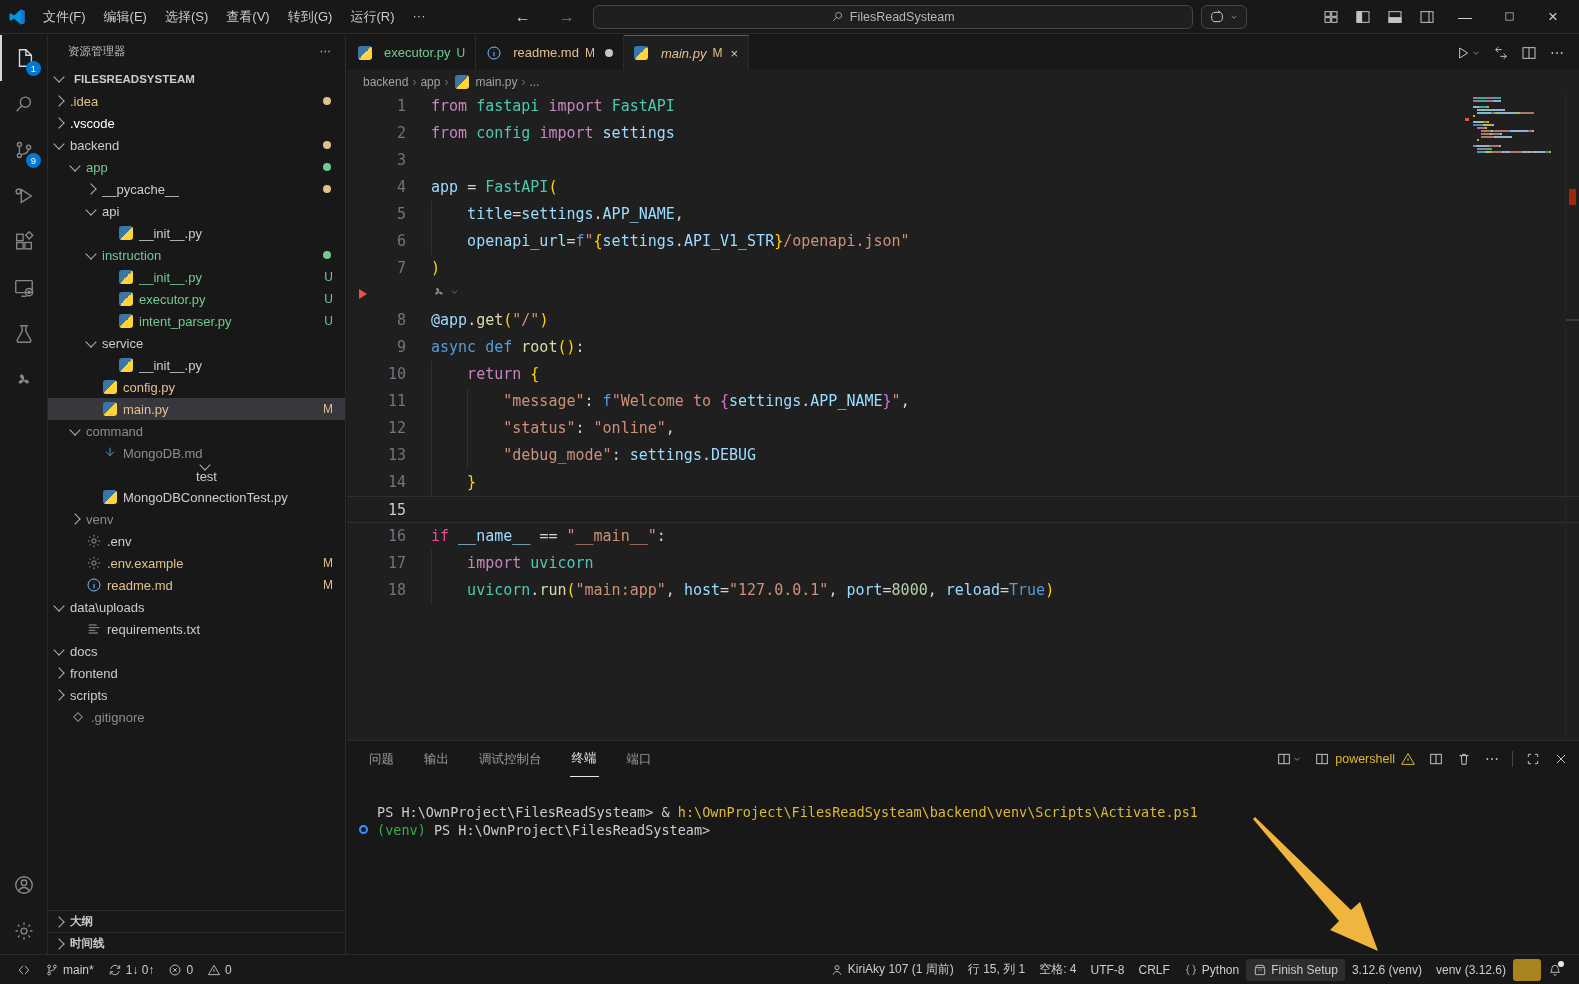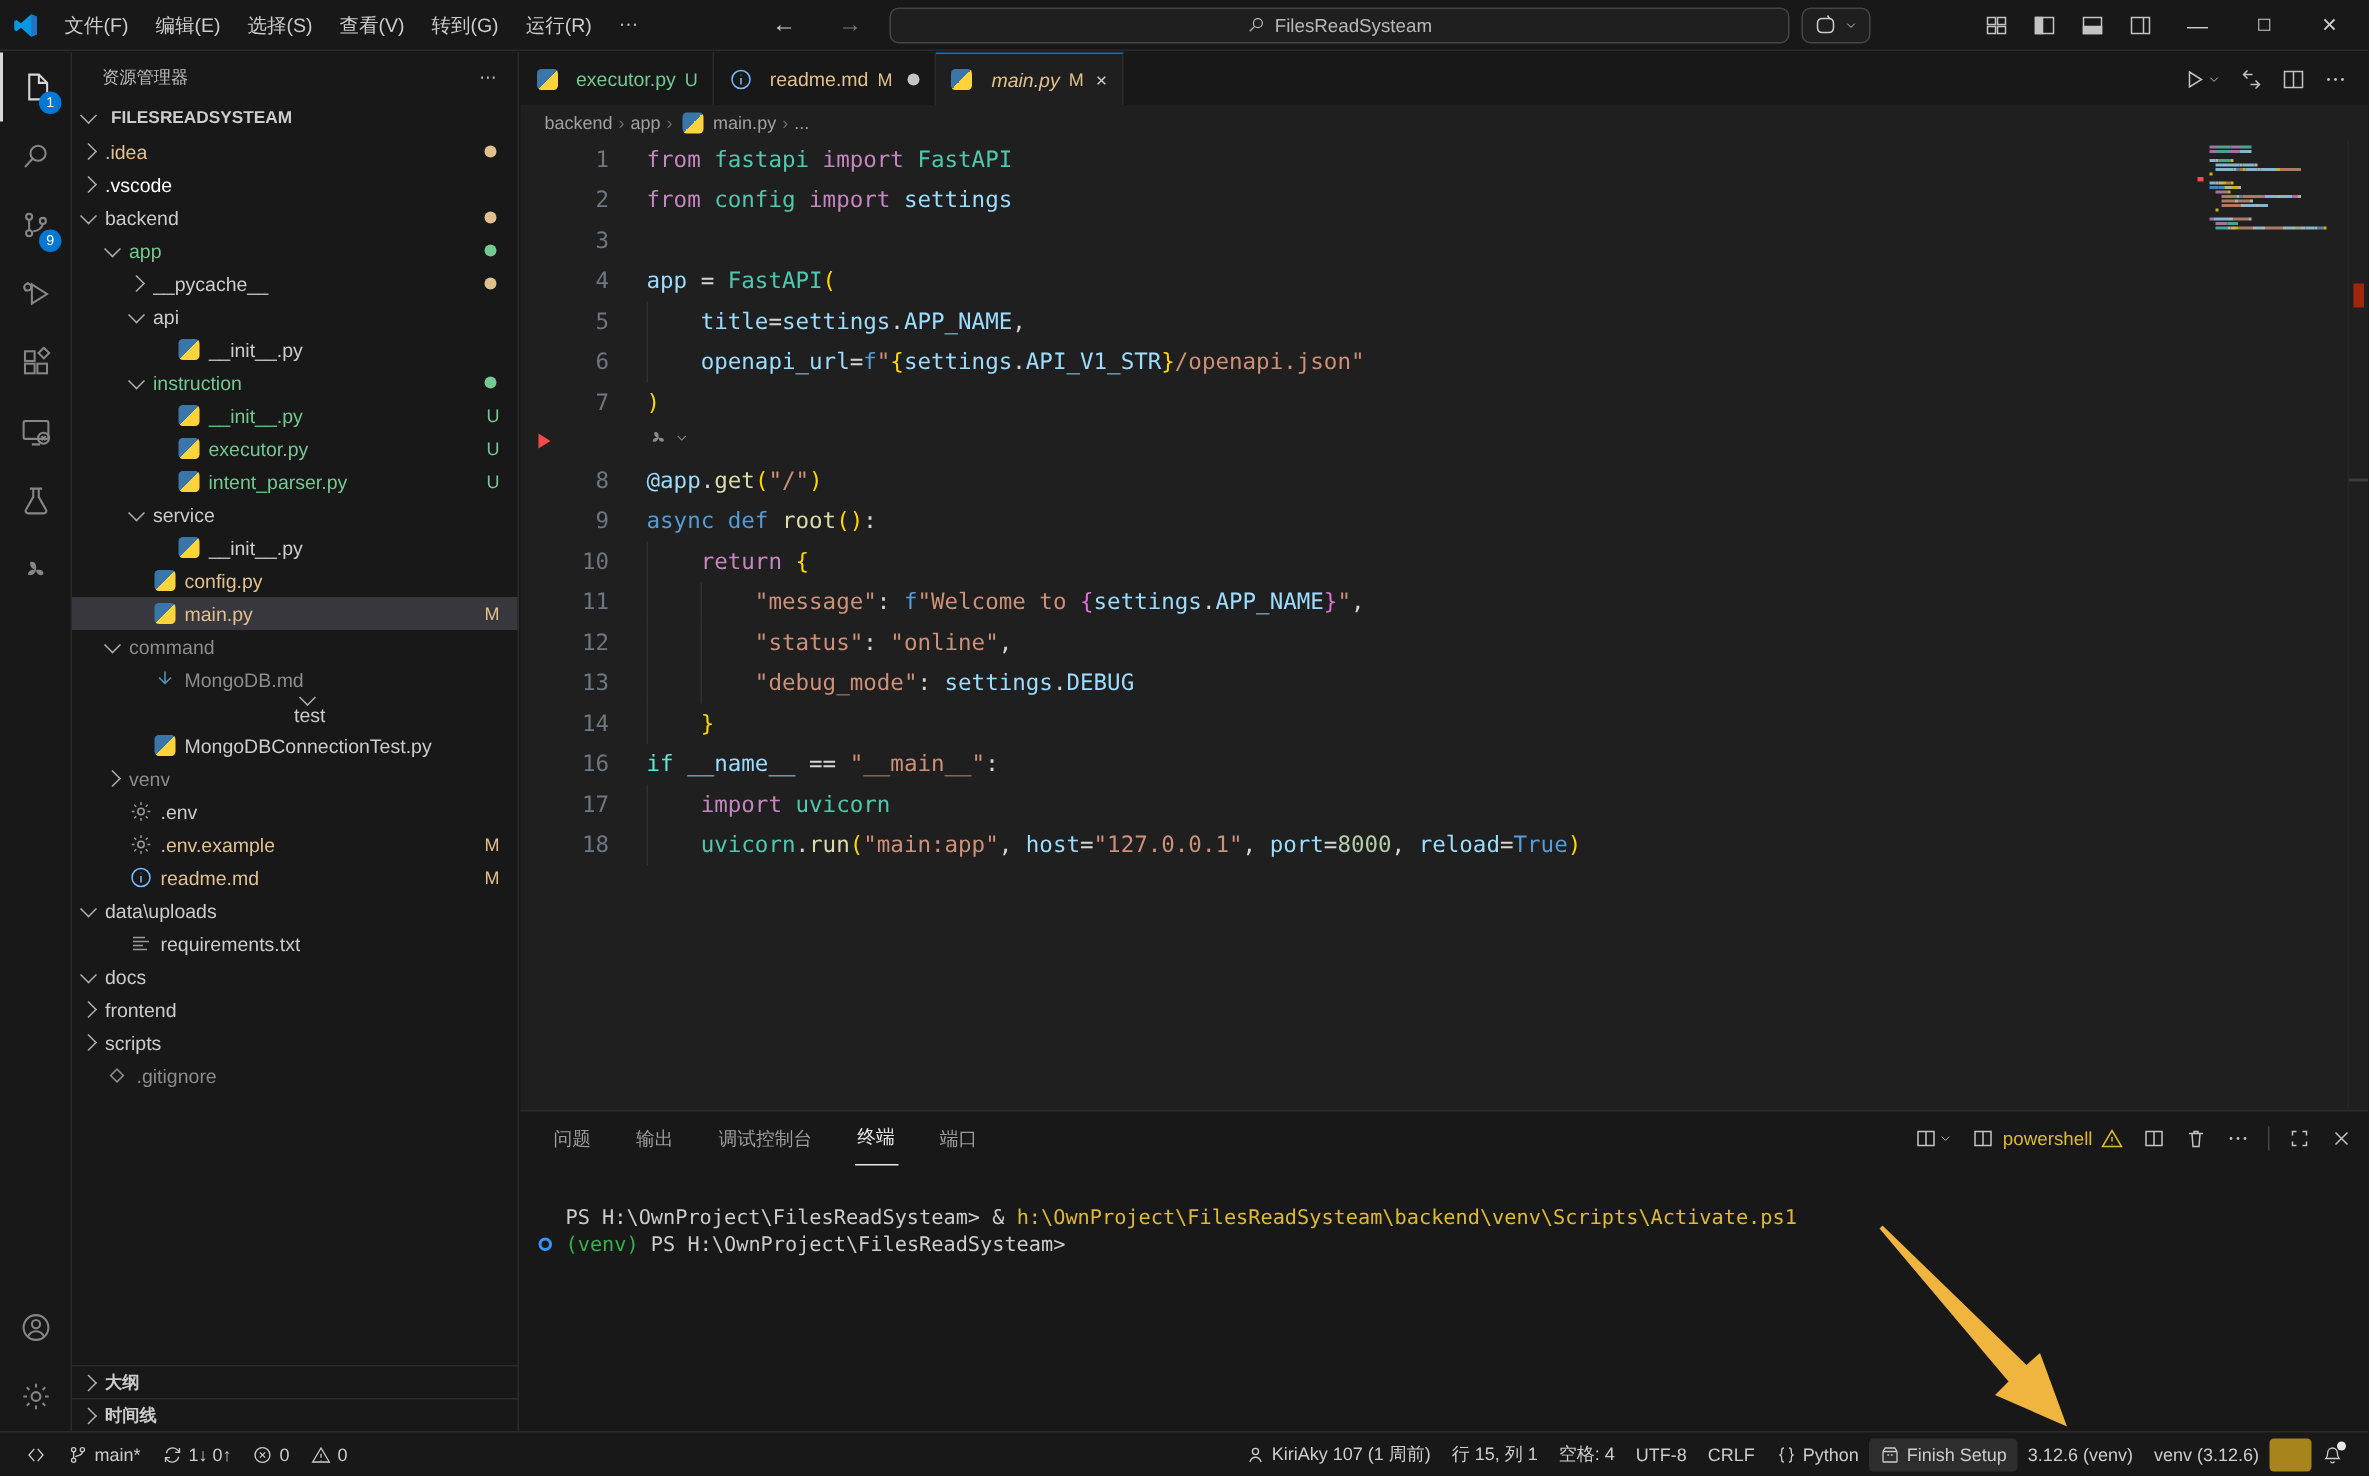--- a/index.html
+++ b/index.html
@@ -608,21 +608,22 @@
               </span>
             </span>
           </div>
           <div class="cline"><span class="gut">8</span><span class="ctext"><span style="color: rgb(156, 220, 254);">@app</span><span style="color: rgb(212, 212, 212);">.</span><span style="color: rgb(220, 220, 170);">get</span><span style="color: rgb(255, 215, 0);">(</span><span style="color: rgb(206, 145, 120);">"/"</span><span style="color: rgb(255, 215, 0);">)</span></span></div>
           <div class="cline"><span class="gut">9</span><span class="ctext"><span style="color: rgb(86, 156, 214);">async </span><span style="color: rgb(86, 156, 214);">def </span><span style="color: rgb(220, 220, 170);">root</span><span style="color: rgb(255, 215, 0);">(</span><span style="color: rgb(255, 215, 0);">)</span><span style="color: rgb(212, 212, 212);">:</span></span></div>
           <div class="cline"><span class="gut">10</span><span class="ctext"><span class="guide" style="left: 0px;"></span><span style="color: rgb(197, 134, 192);">    return </span><span style="color: rgb(255, 215, 0);">{</span></span></div>
           <div class="cline"><span class="gut">11</span><span class="ctext"><span class="guide" style="left: 0px;"></span><span class="guide" style="left: 36.12px;"></span><span style="color: rgb(206, 145, 120);">        "message"</span><span style="color: rgb(212, 212, 212);">: </span><span style="color: rgb(86, 156, 214);">f</span><span style="color: rgb(206, 145, 120);">"Welcome to </span><span style="color: rgb(218, 112, 214);">{</span><span style="color: rgb(156, 220, 254);">settings</span><span style="color: rgb(212, 212, 212);">.</span><span style="color: rgb(156, 220, 254);">APP_NAME</span><span style="color: rgb(218, 112, 214);">}</span><span style="color: rgb(206, 145, 120);">"</span><span style="color: rgb(212, 212, 212);">,</span></span></div>
           <div class="cline"><span class="gut">12</span><span class="ctext"><span class="guide" style="left: 0px;"></span><span class="guide" style="left: 36.12px;"></span><span style="color: rgb(206, 145, 120);">        "status"</span><span style="color: rgb(212, 212, 212);">: </span><span style="color: rgb(206, 145, 120);">"online"</span><span style="color: rgb(212, 212, 212);">,</span></span></div>
           <div class="cline"><span class="gut">13</span><span class="ctext"><span class="guide" style="left: 0px;"></span><span class="guide" style="left: 36.12px;"></span><span style="color: rgb(206, 145, 120);">        "debug_mode"</span><span style="color: rgb(212, 212, 212);">: </span><span style="color: rgb(156, 220, 254);">settings</span><span style="color: rgb(212, 212, 212);">.</span><span style="color: rgb(156, 220, 254);">DEBUG</span></span></div>
           <div class="cline"><span class="gut">14</span><span class="ctext"><span class="guide" style="left: 0px;"></span><span style="color: rgb(255, 215, 0);">    }</span></span></div>
-          <div class="cline"><span class="gut">16</span><span class="ctext"><span style="color: #5eead4;">if </span><span style="color: rgb(156, 220, 254);">__name__ </span><span style="color: rgb(212, 212, 212);">== </span><span style="color: rgb(206, 145, 120);">"__main__"</span><span style="color: rgb(212, 212, 212);">:</span></span></div>
+          <div class="cline current"><span class="gut">15</span><span class="ctext"></span></div>
+          <div class="cline"><span class="gut">16</span><span class="ctext"><span style="color: #ec4899;">if </span><span style="color: rgb(156, 220, 254);">__name__ </span><span style="color: rgb(212, 212, 212);">== </span><span style="color: rgb(206, 145, 120);">"__main__"</span><span style="color: rgb(212, 212, 212);">:</span></span></div>
           <div class="cline"><span class="gut">17</span><span class="ctext"><span class="guide" style="left: 0px;"></span><span style="color: rgb(197, 134, 192);">    import </span><span style="color: rgb(78, 201, 176);">uvicorn</span></span></div>
           <div class="cline"><span class="gut">18</span><span class="ctext"><span class="guide" style="left: 0px;"></span><span style="color: rgb(78, 201, 176);">    uvicorn</span><span style="color: rgb(212, 212, 212);">.</span><span style="color: rgb(220, 220, 170);">run</span><span style="color: rgb(255, 215, 0);">(</span><span style="color: rgb(206, 145, 120);">"main:app"</span><span style="color: rgb(212, 212, 212);">, </span><span style="color: rgb(156, 220, 254);">host</span><span style="color: rgb(212, 212, 212);">=</span><span style="color: rgb(206, 145, 120);">"127.0.0.1"</span><span style="color: rgb(212, 212, 212);">, </span><span style="color: rgb(156, 220, 254);">port</span><span style="color: rgb(212, 212, 212);">=</span><span style="color: rgb(181, 206, 168);">8000</span><span style="color: rgb(212, 212, 212);">, </span><span style="color: rgb(156, 220, 254);">reload</span><span style="color: rgb(212, 212, 212);">=</span><span style="color: rgb(86, 156, 214);">True</span><span style="color: rgb(255, 215, 0);">)</span></span></div>
         </div>
     <div id="minimap">
           <div class="mrow">
             <span style="width: 0px;"></span>
             <span style="width: 5.25px; background: rgb(197, 134, 192); opacity: 0.8;"></span>
             <span style="width: 8.4px; background: rgb(78, 201, 176); opacity: 0.8;"></span>
             <span style="width: 7.35px; background: rgb(197, 134, 192); opacity: 0.8;"></span>
             <span style="width: 7.35px; background: rgb(78, 201, 176); opacity: 0.8;"></span>

